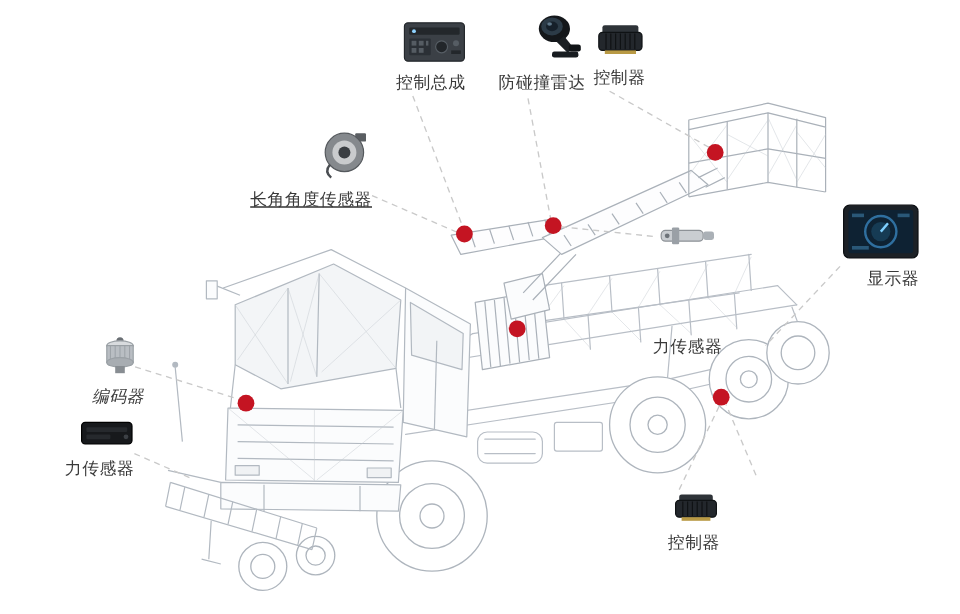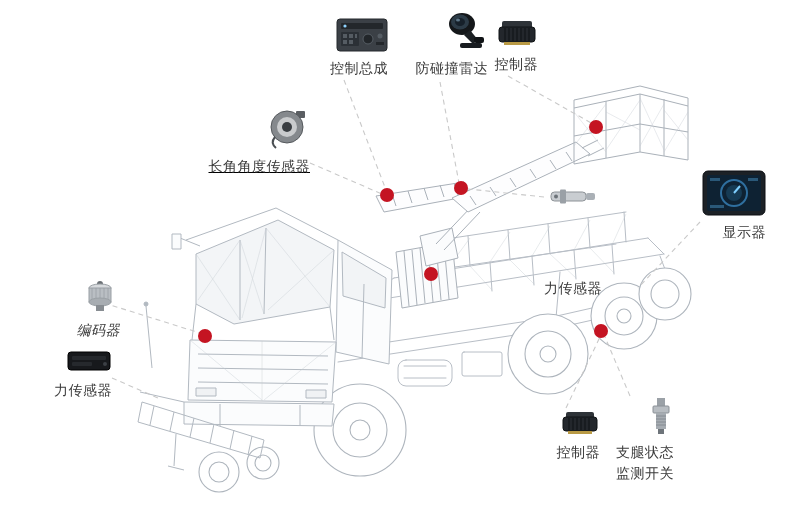--- a/index.html
+++ b/index.html
@@ -268,29 +268,14 @@
         <rect x="3" y="7" width="34" height="14" rx="3" fill="#23272c" stroke="#0f1214"></rect>
         <g stroke="#0f1214" stroke-width="1">
           <path d="M9,8 V20 M13,8 V20 M17,8 V20 M21,8 V20 M25,8 V20 M29,8 V20"></path>
         </g>
         <rect x="8" y="21" width="24" height="3" fill="#b99a45"></rect>
       </svg>
     </span>
     <span class="label">控制器</span>
   </div>
 
-  <div class="component" style="left:590px; top:396px; width:84px;">
-    <span class="icon">
-      <svg width="26" height="40" viewBox="0 0 26 40">
-        <rect x="9" y="2" width="8" height="8" fill="#9ba1a7"></rect>
-        <rect x="5" y="10" width="16" height="7" rx="1" fill="#b8bdc2" stroke="#8a9096"></rect>
-        <rect x="8" y="17" width="10" height="16" fill="#a6acb2"></rect>
-        <g stroke="#7d838a" stroke-width="0.8">
-          <path d="M8,20 H18 M8,23 H18 M8,26 H18 M8,29 H18"></path>
-        </g>
-        <rect x="10" y="33" width="6" height="5" fill="#6e747a"></rect>
-      </svg>
-    </span>
-    <span class="label">支腿状态
-监测开关</span>
-  </div>
 
 </div>
 
 </body></html>

